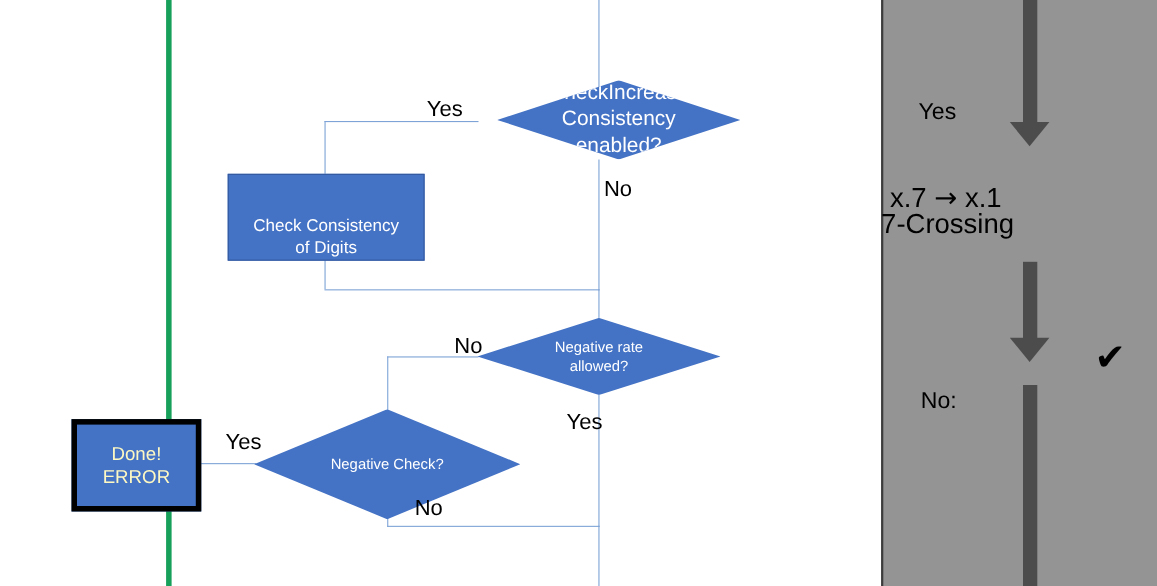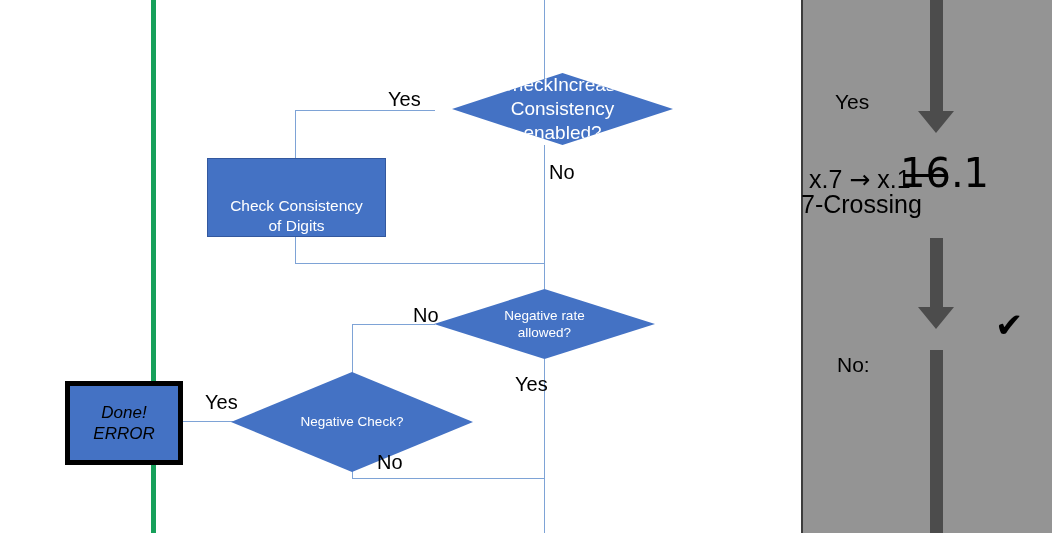--- a/index.html
+++ b/index.html
@@ -67,27 +67,26 @@
     justify-content: center;
     text-align: center;
     line-height: 1.3;
   }
   .proc-box .plabel { white-space: pre-line; }
 
   .term-box {
     z-index: 4;
     background: #4472C4;
     border: 5px solid #000000;
-    color: #000000;
+    color: #fef9c3;
     display: flex;
     align-items: center;
     justify-content: center;
     text-align: center;
     line-height: 1.25;
-    font-style: italic;
   }
   .term-box .tlabel { white-space: pre-line; }
 
   
   .edge-label {
     z-index: 5;
     color: #000000;
     font-size: 20px;
     line-height: 1;
     white-space: nowrap;
@@ -218,23 +217,20 @@
 
   <div class="abs panel-text panel-yes" style="left:835px; top:90px;">Yes</div>
 
   <div class="abs panel-text panel-small" style="left:809px; top:165px;">
     <span>x.7</span>
     <span class="arrow-glyph">→</span>
     <span>x.1</span>
   </div>
   <div class="abs panel-text panel-small" style="left:801px; top:190px;">7-Crossing</div>
 
-  <div class="abs panel-text panel-big" style="left:900px; top:153px;">
-    <span class="struck">16.1</span>
-  </div>
 
   <div class="abs arrow-shaft" style="left:930px; top:238px; width:13px; height:72px;"></div>
   <div class="abs arrow-head" style="left:918px; top:307px;"></div>
 
   <div class="abs panel-text panel-row" style="left:837px; top:315px;margin-top:38px;">No:</div>
   <div class="abs panel-text check-mark" style="left:995px; top:308px;">✔</div>
 
   <div class="abs arrow-shaft" style="left:930px; top:350px; width:13px; height:183px;"></div>
 
 </div>

